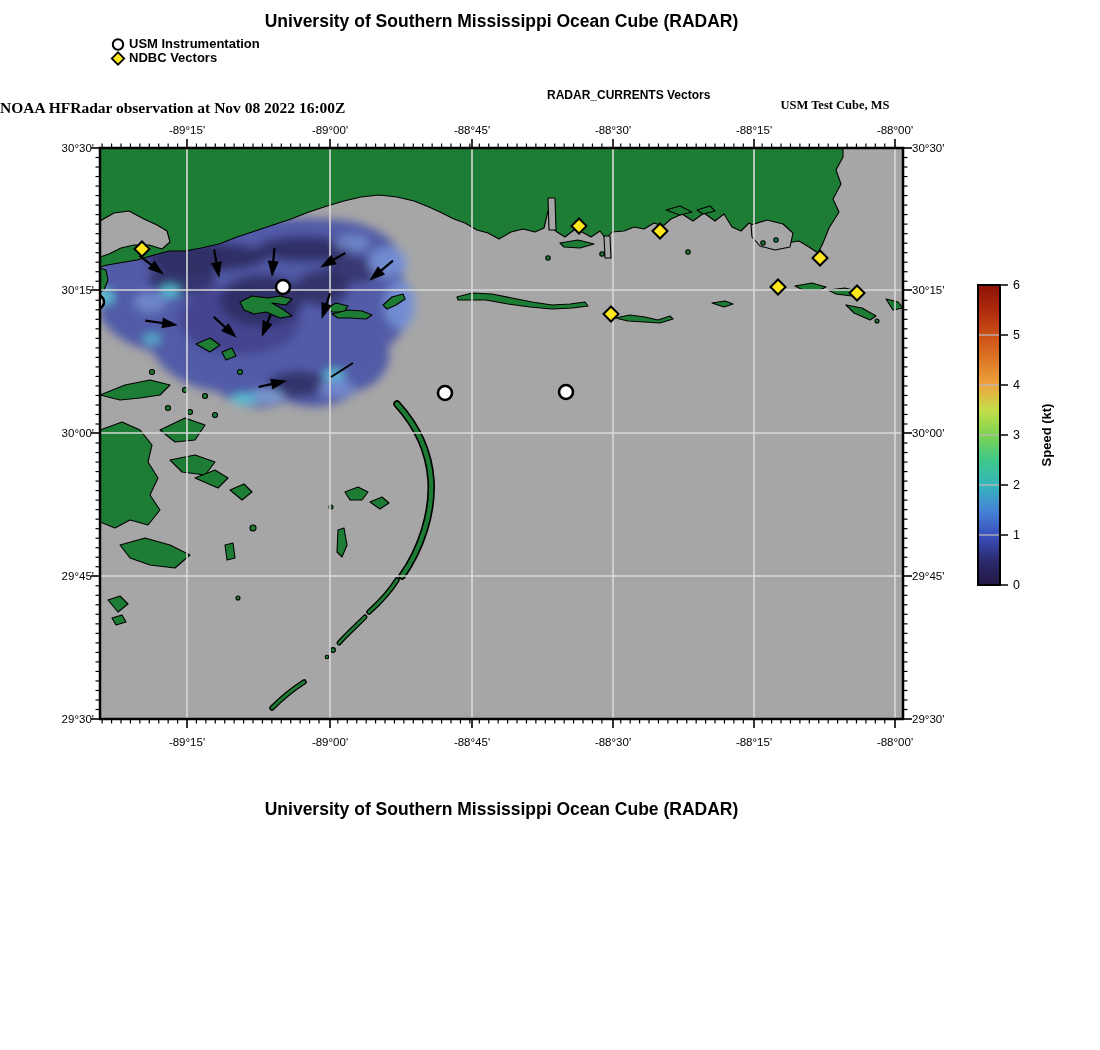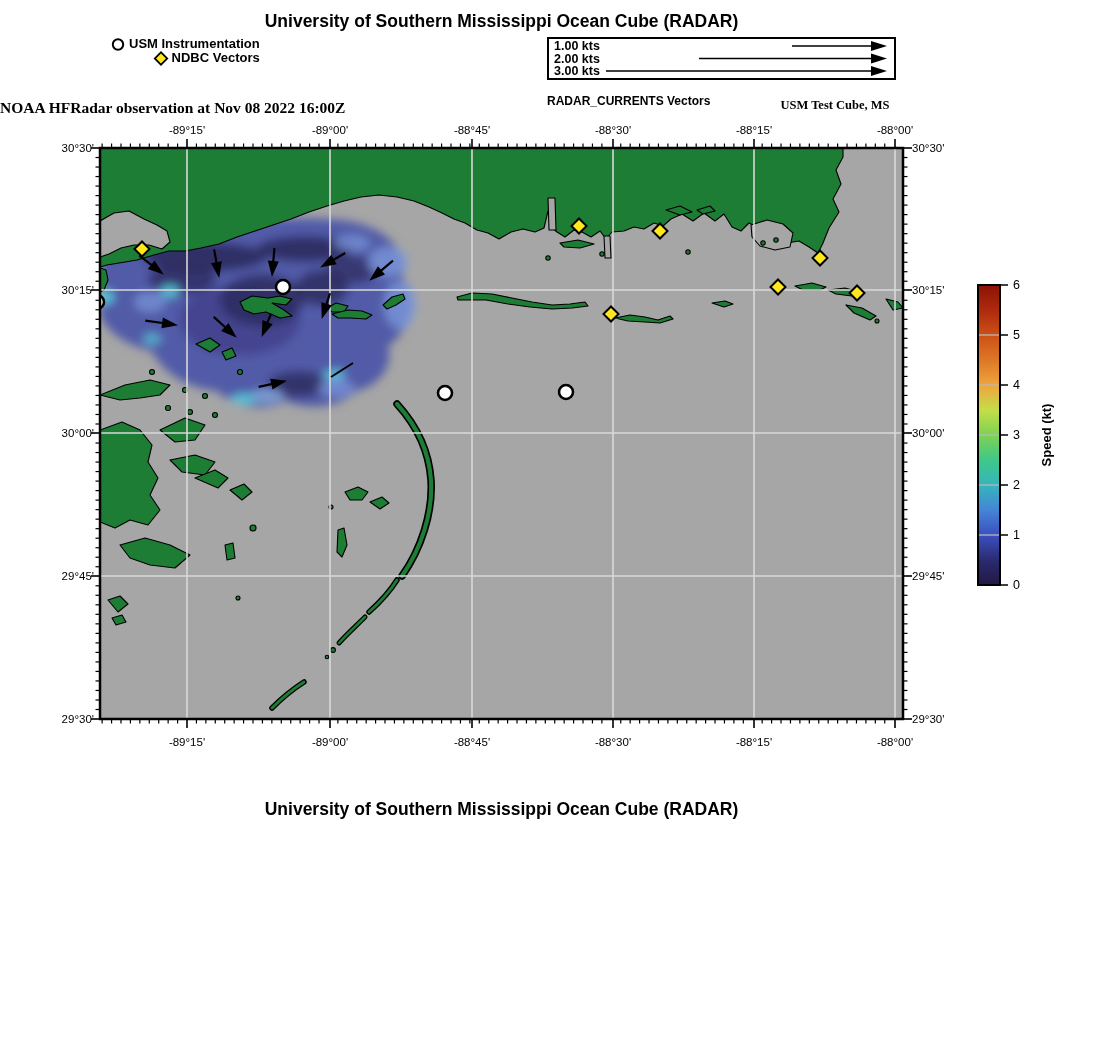--- a/index.html
+++ b/index.html
@@ -1,26 +1,26 @@
 <!DOCTYPE html>
 <html><head>
 <meta charset="utf-8">
 <style>
   html,body{margin:0;padding:0;background:#fff;}
   .stage{position:relative;width:1100px;height:1050px;background:#ffffff;overflow:hidden;
          font-family:"Liberation Sans",sans-serif;color:#000;}
   .abs{position:absolute;}
   .title{left:0;top:11px;width:1003px;text-align:center;font-size:17.5px;font-weight:bold;}
   .legend{left:110px;top:37px;}
-  .legend-row{display:flex;align-items:center;height:14px;margin-bottom:0px;justify-content:flex-end;}
+  .legend-row{display:flex;align-items:center;height:14px;margin-bottom:0px;}
   .legend-row svg{display:block;margin-right:3px;}
   .legend-label{font-size:13px;font-weight:bold;line-height:14px;}
   .scalebox{left:547px;top:37px;width:349px;height:43px;background:#fff;border:2.5px solid #000;box-sizing:border-box;}
   .scalebox svg{display:block;}
-  .vec-caption{left:547px;top:94px;font-size:12px;font-weight:bold;}
+  .vec-caption{left:547px;top:88px;font-size:12px;font-weight:bold;}
   .subtitle{left:0;top:99px;width:1003px;text-align:left;
             font-family:"Liberation Serif",serif;font-size:15.5px;font-weight:bold;}
   .range-label{left:755px;top:98px;width:160px;text-align:center;
             font-family:"Liberation Serif",serif;font-size:12.5px;font-weight:bold;}
   .footer-title{left:0;top:799px;width:1003px;text-align:center;font-size:17.5px;font-weight:bold;}
   #map-svg{left:0;top:120px;}
   text{font-family:"Liberation Sans",sans-serif;}
   .axis-lab{font-size:11.5px;fill:#000;}
   .cbar-lab{font-size:12.5px;fill:#000;}
 </style>
@@ -592,36 +592,19 @@
       <span class="legend-label">USM Instrumentation</span>
     </div>
     <div class="legend-row">
       <svg width="16" height="15">
         <rect x="3.6" y="3.1" width="8.8" height="8.8" transform="rotate(45 8 7.5)" fill="#ffe71e" stroke="#000" stroke-width="1.8"></rect>
       </svg>
       <span class="legend-label">NDBC Vectors</span>
     </div>
   </div>
 
-  <div class="abs scalebox">
-    <svg width="344" height="38" viewBox="0 0 344 38">
-      <text x="5" y="11" style="font-size:12.5px;font-weight:bold">1.00 kts</text>
-      <text x="5" y="23.5" style="font-size:12.5px;font-weight:bold">2.00 kts</text>
-      <text x="5" y="36" style="font-size:12.5px;font-weight:bold">3.00 kts</text>
-      <g stroke="#000" stroke-width="1.6">
-        <line x1="243" y1="7" x2="324" y2="7"></line>
-        <line x1="150" y1="19.5" x2="324" y2="19.5"></line>
-        <line x1="57" y1="32" x2="324" y2="32"></line>
-      </g>
-      <g fill="#000">
-        <polygon points="338,7 322,12 322,2"></polygon>
-        <polygon points="338,19.5 322,24.5 322,14.5"></polygon>
-        <polygon points="338,32 322,37 322,27"></polygon>
-      </g>
-    </svg>
-  </div>
 
   <div class="abs vec-caption">RADAR_CURRENTS Vectors</div>
   <div class="abs subtitle">NOAA HFRadar observation at Nov 08 2022 16:00Z</div>
   <div class="abs range-label">USM Test Cube, MS</div>
 
   <div class="abs footer-title">University of Southern Mississippi Ocean Cube (RADAR)</div>
 </div>
 
 </body></html>

